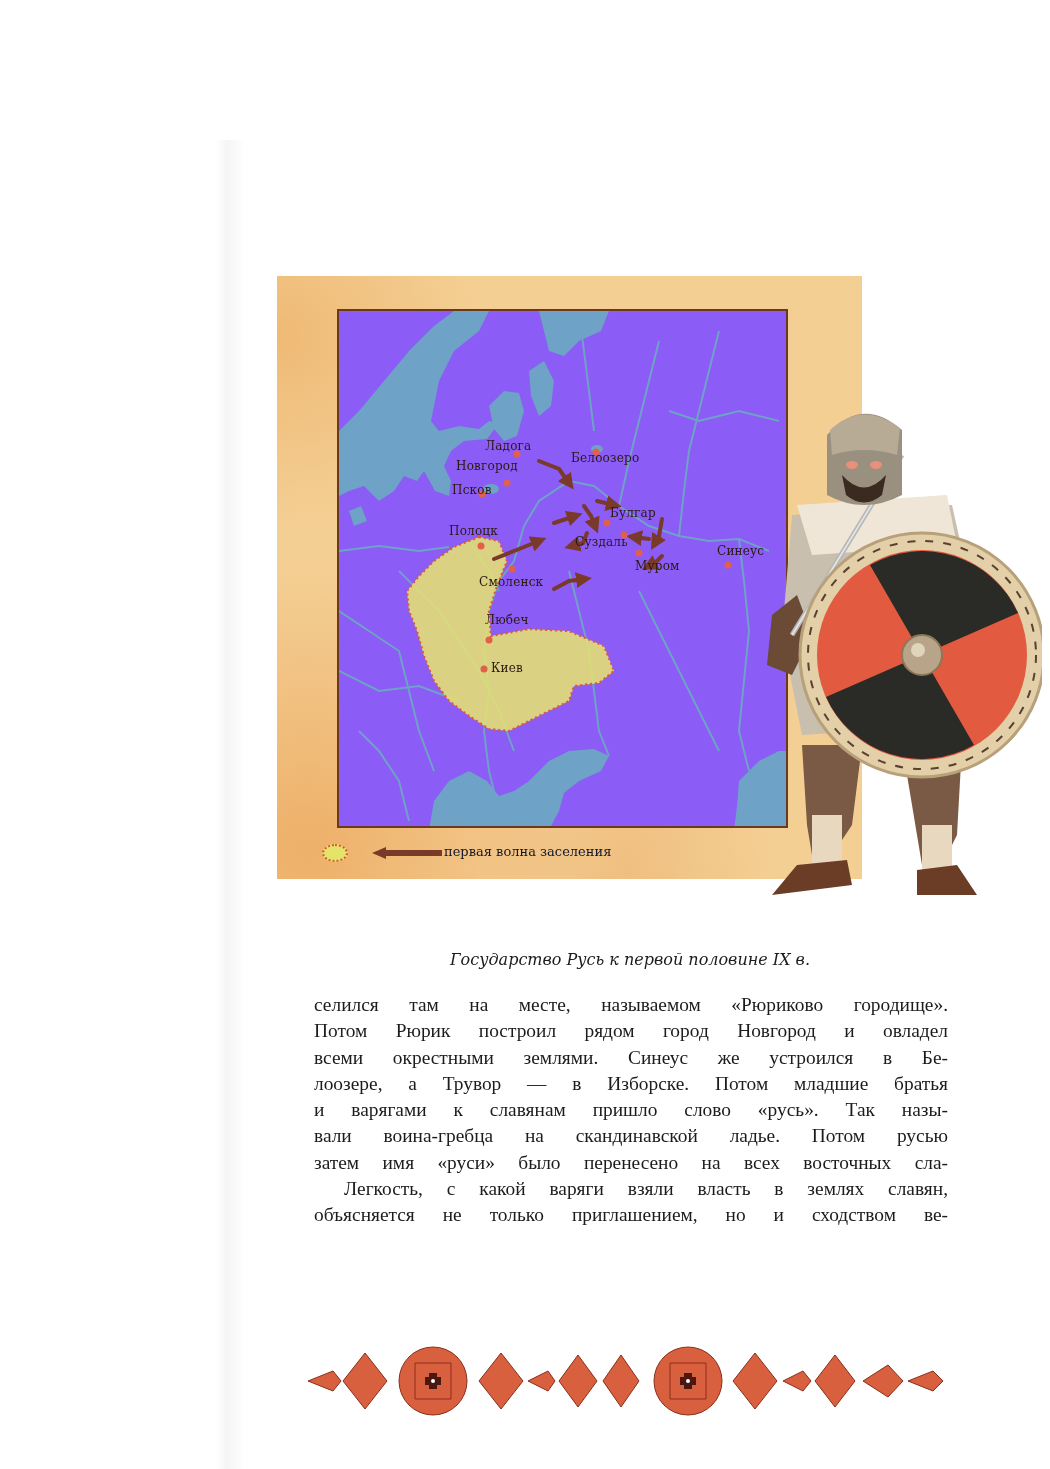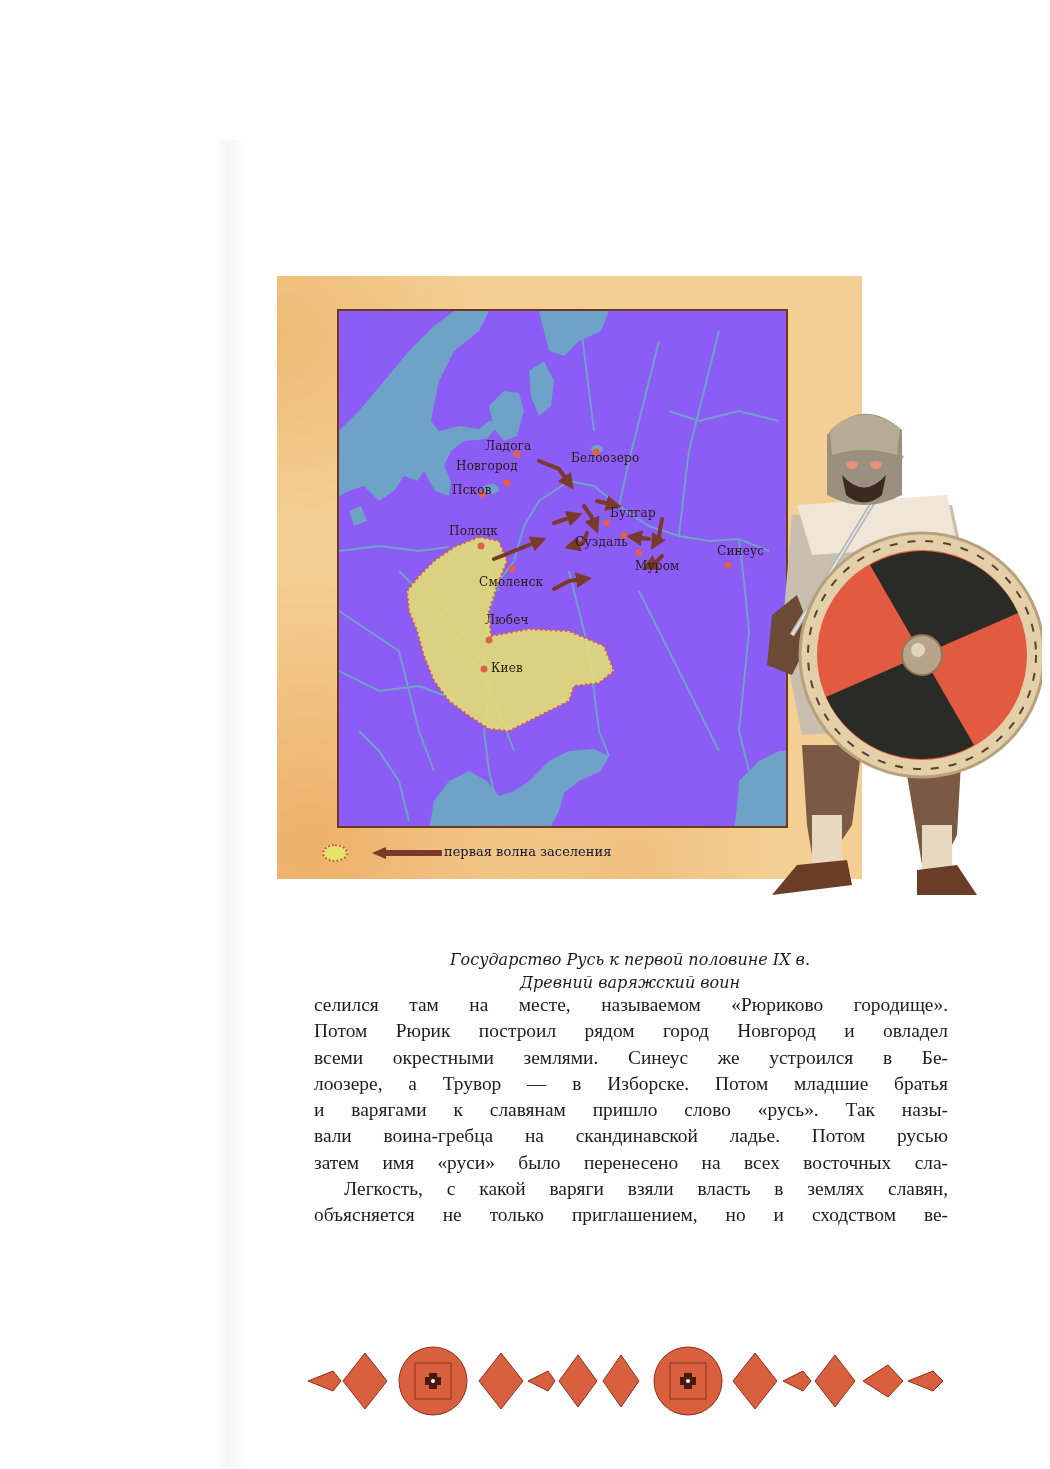--- a/index.html
+++ b/index.html
@@ -188,21 +188,20 @@
   <circle cx="170" cy="260" r="105" fill="#e25a40"></circle>
   <path d="M170,260 L118,170 A105,105 0 0 1 266,218 Z" fill="#2a2a26"></path>
   <path d="M170,260 L222,350 A105,105 0 0 1 74,302 Z" fill="#2a2a26"></path>
   <circle cx="170" cy="260" r="20" fill="#b8a488" stroke="#8a7858" stroke-width="2"></circle>
   <circle cx="166" cy="255" r="7" fill="#e0d4bc"></circle>
   <circle cx="170" cy="260" r="114" fill="none" stroke="#5a4030" stroke-width="2" stroke-dasharray="8 10"></circle>
 </svg>
 
 <div class="caption">
   <div>Государство Русь к первой половине IX в.</div>
-  <div>Древний варяжский воин</div>
 </div>
 
 <div class="body-text">
   <span class="line">селился там на месте, называемом «Рюриково городище».</span>
   <span class="line">Потом Рюрик построил рядом город Новгород и овладел</span>
   <span class="line">всеми окрестными землями. Синеус же устроился в Бе-</span>
   <span class="line">лоозере, а Трувор — в Изборске. Потом младшие братья</span>
   <span class="line">и варягами к славянам пришло слово «русь». Так назы-</span>
   <span class="line">вали воина-гребца на скандинавской ладье. Потом русью</span>
   <span class="line">затем имя «руси» было перенесено на всех восточных сла-</span>

